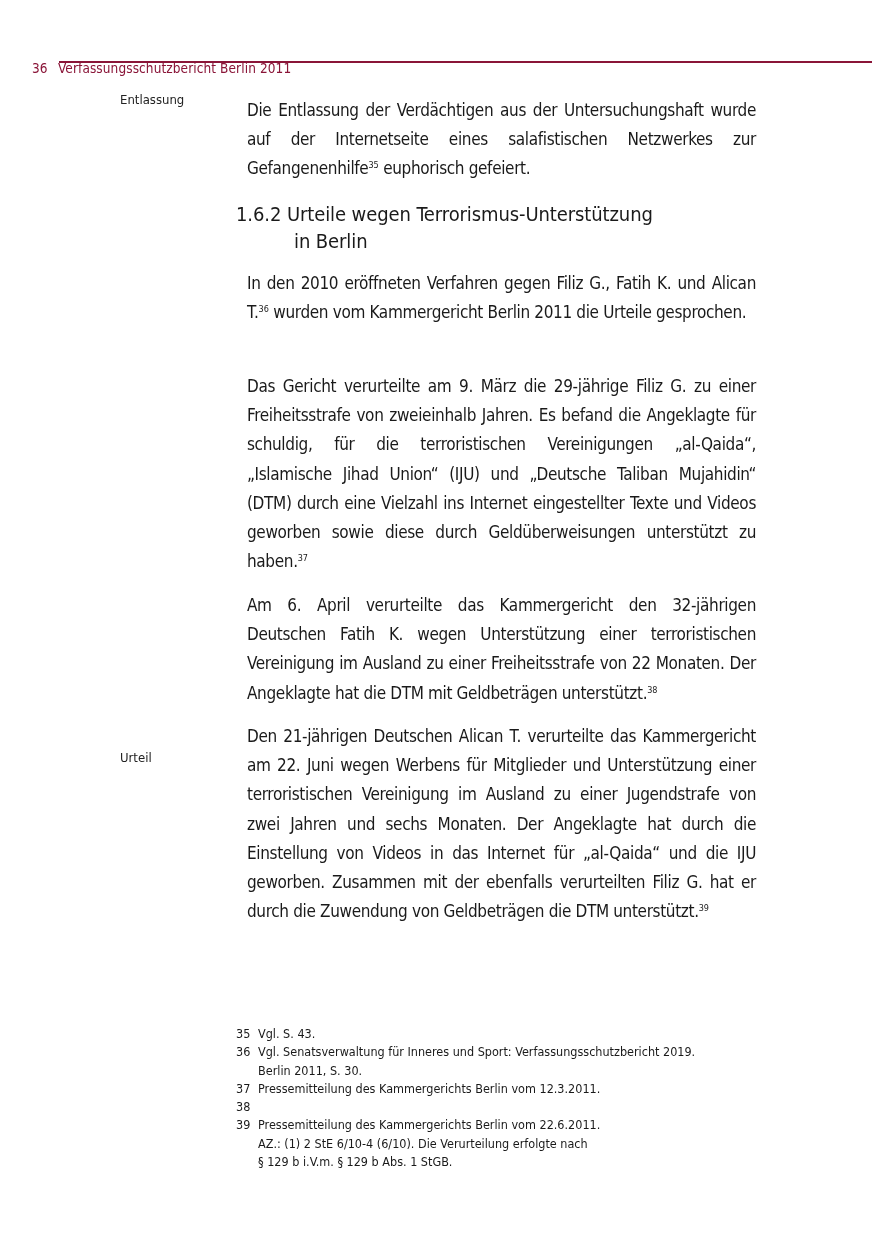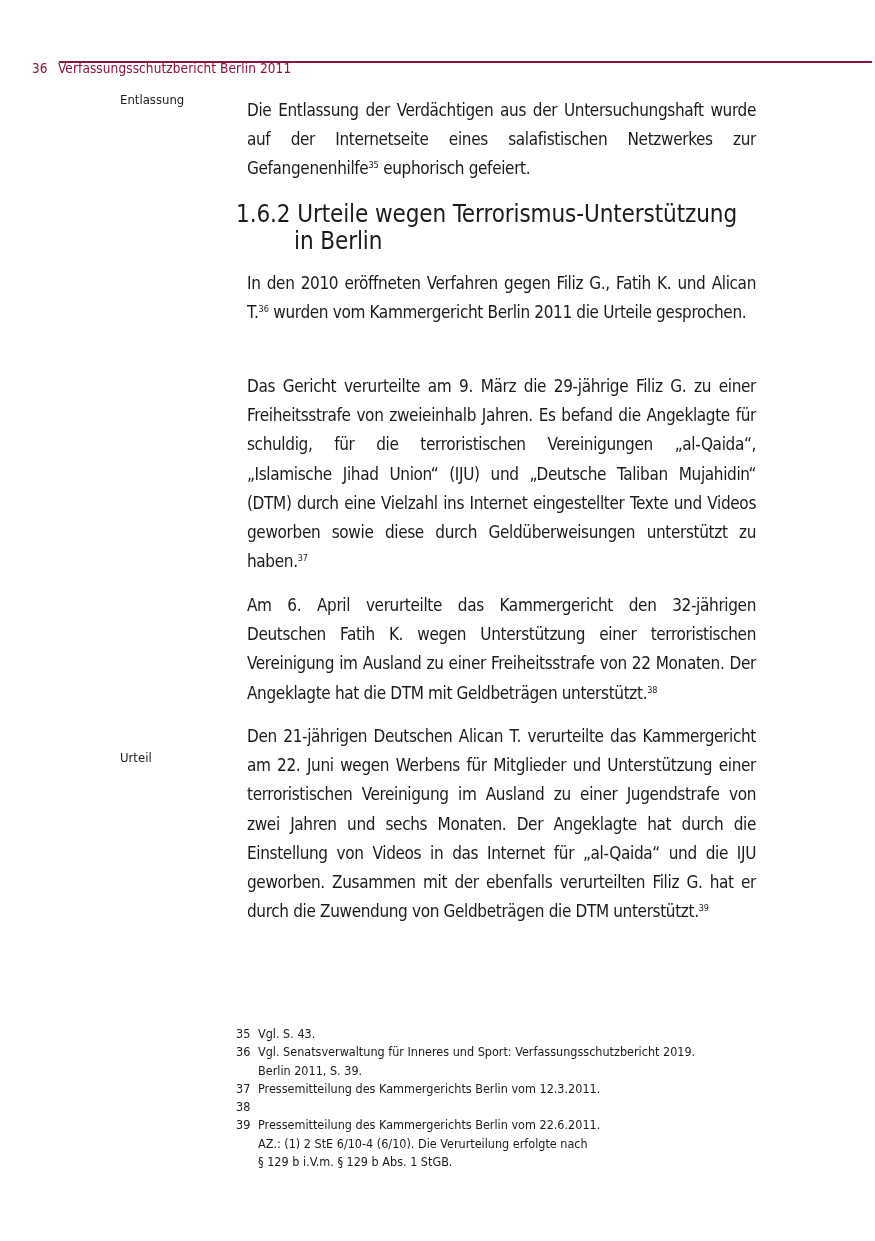--- a/index.html
+++ b/index.html
@@ -5,21 +5,21 @@
   html, body { margin:0; padding:0; background:#ffffff; }
   body { width:875px; height:1241px; position:relative; overflow:hidden;
          font-family:"DejaVu Sans Condensed","DejaVu Sans", sans-serif; color:#1a1a1a; }
   .header { position:absolute; left:32px; top:40px; font-size:13.5px; font-weight:normal; color:#8a1538; letter-spacing:0.1px;margin-top:20px; }
   .header .num { display:inline-block; width:26px; }
   .rule { position:absolute; left:59px; right:3px; top:61px; height:2px; background:#8a1538; }
   .margin-note { position:absolute; left:120px; width:86px; font-size:13px; color:#222; }
   .body { position:absolute; left:236px; width:531px; font-size:17px; line-height:29.2px; text-align:justify; letter-spacing:-0.35px; }
   .body p { margin:11px; }
   sup { font-size:9px; vertical-align:top; position:relative; top:-3px; letter-spacing:0; }
-  .h2 { position:absolute; left:236px; top:201px; font-size:24px; line-height:27px; color:#1a1a1a; letter-spacing:-0.1px; }
+  .h2 { position:absolute; left:236px; top:201px; font-size:20px; line-height:27px; color:#1a1a1a; letter-spacing:-0.1px; }
   .h2 .cont { padding-left:58px; display:block; }
   .fn { position:absolute; left:236px; top:1025px; font-size:12.5px; line-height:18.3px; color:#1a1a1a; }
   .fn .row { display:flex; }
   .fn .n { width:22px; flex:none; }
 </style>
 </head>
 <body>
 
 <div class="header">
   <span class="num">36</span><span>Verfassungsschutzbericht Berlin 2011</span>
@@ -57,21 +57,21 @@
   <div class="row">
       <span class="n">35</span>
       <div>
         <div>Vgl. S. 43.</div>
       </div>
     </div>
   <div class="row">
       <span class="n">36</span>
       <div>
         <div>Vgl. Senatsverwaltung für Inneres und Sport: Verfassungsschutzbericht 2019.</div>
-        <div>Berlin 2011, S. 39.</div>
+        <div>Berlin 2011, S. 30.</div>
       </div>
     </div>
   <div class="row">
       <span class="n">37</span>
       <div>
         <div>Pressemitteilung des Kammergerichts Berlin vom 12.3.2011.</div>
       </div>
     </div>
   <div class="row">
       <span class="n">38</span>

